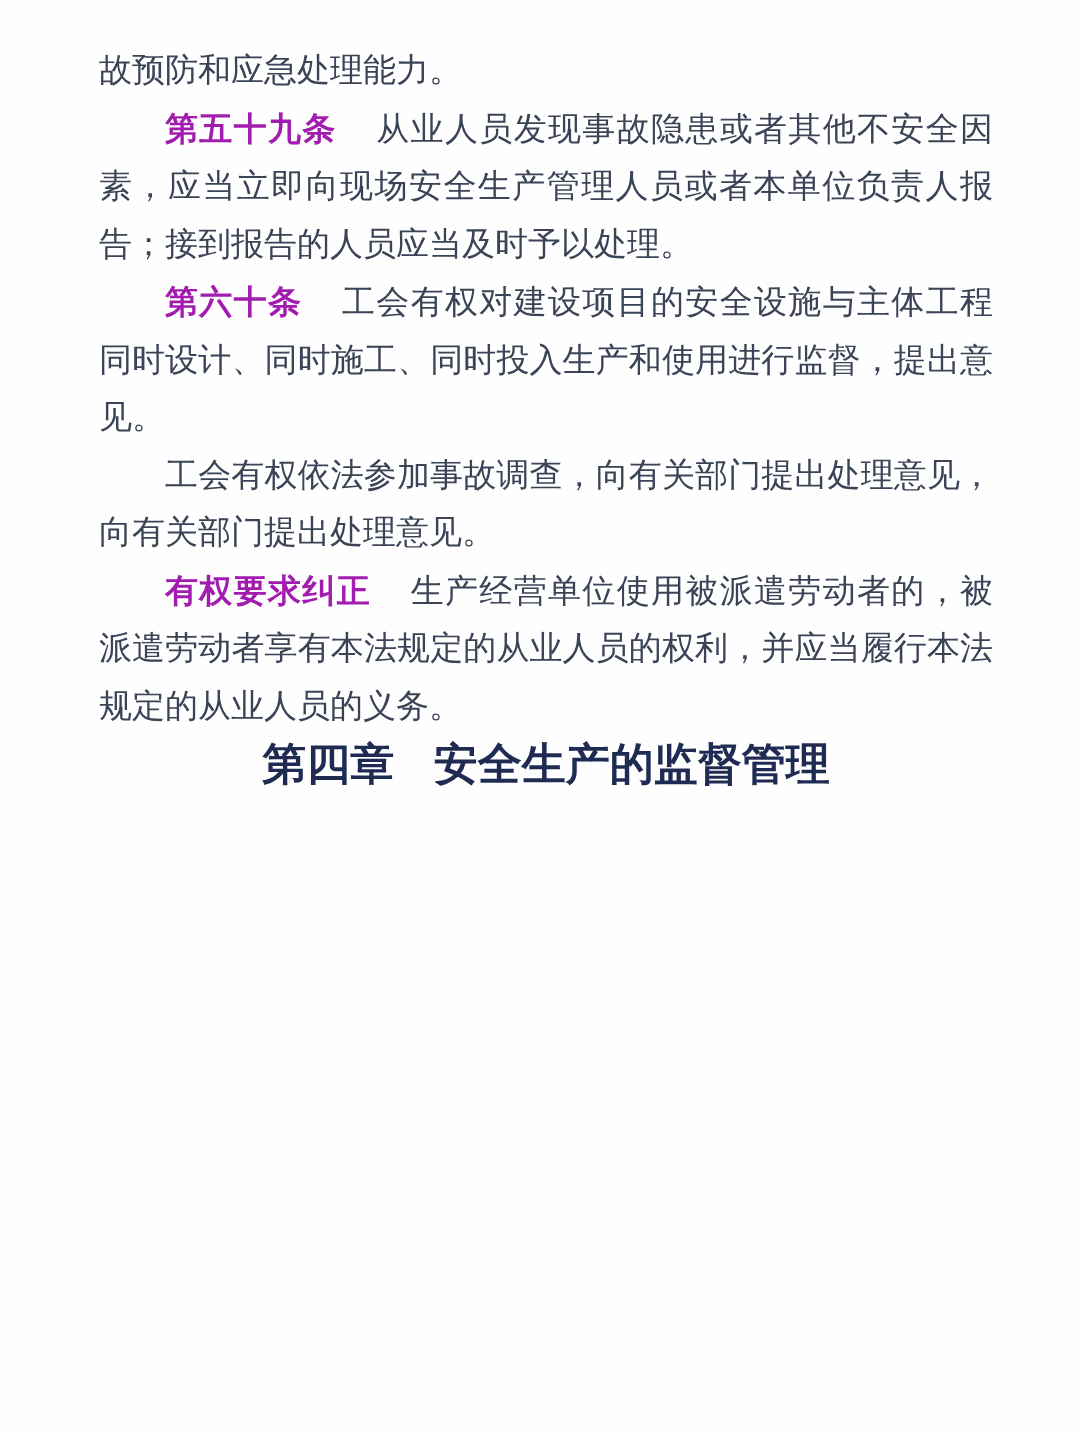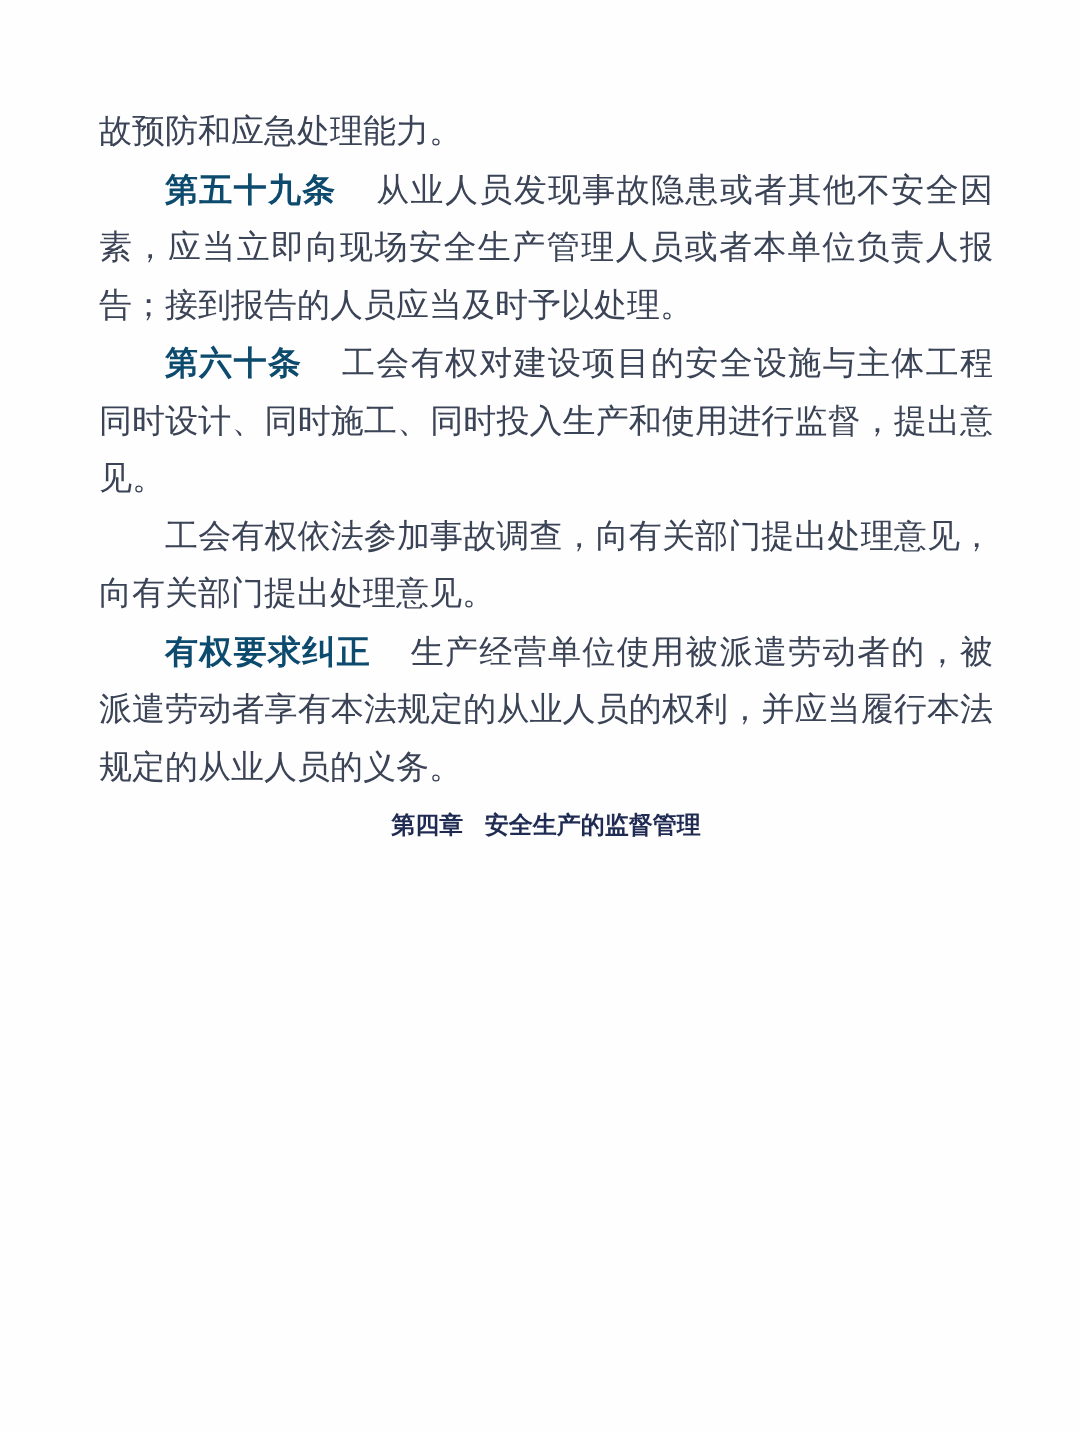--- a/index.html
+++ b/index.html
@@ -4,42 +4,42 @@
 <style>
   * { margin: 0; padding: 0; box-sizing: border-box; }
   html, body { width: 1080px; background: #ffffff; }
   body { font-family: "Liberation Serif", "DejaVu Serif", serif; }
 
   .page {
     position: relative;
     width: 1080px;
     height: 1432px;
     background: #fefefe;
-    padding: 103px 87px 0 99px;
+    padding: 42px 87px 0 99px;
     font-size: 33px;
     line-height: 57.5px;
     color: #3b4356;
     text-align: justify;
     overflow: hidden;
   }
 
   .para { text-indent: 2em; }
   .para.flush { text-indent: 0; }
 
   .article-label {
     font-family: "Liberation Sans", "DejaVu Sans", sans-serif;
     font-weight: 700;
-    color: #0c4a6e;
+    color: #a21caf;
     margin-right: 1.2em;
   }
 
   .chapter-heading {
     font-family: "Liberation Sans", "DejaVu Sans", sans-serif;
     font-weight: 700;
-    font-size: 24px;
+    font-size: 44px;
     line-height: 57.5px;
     color: #1f2b52;
     text-align: center;
     text-indent: 0;
   }
   .chapter-label { margin-right: 0.9em; }
 </style>
 </head>
 <body>
 

